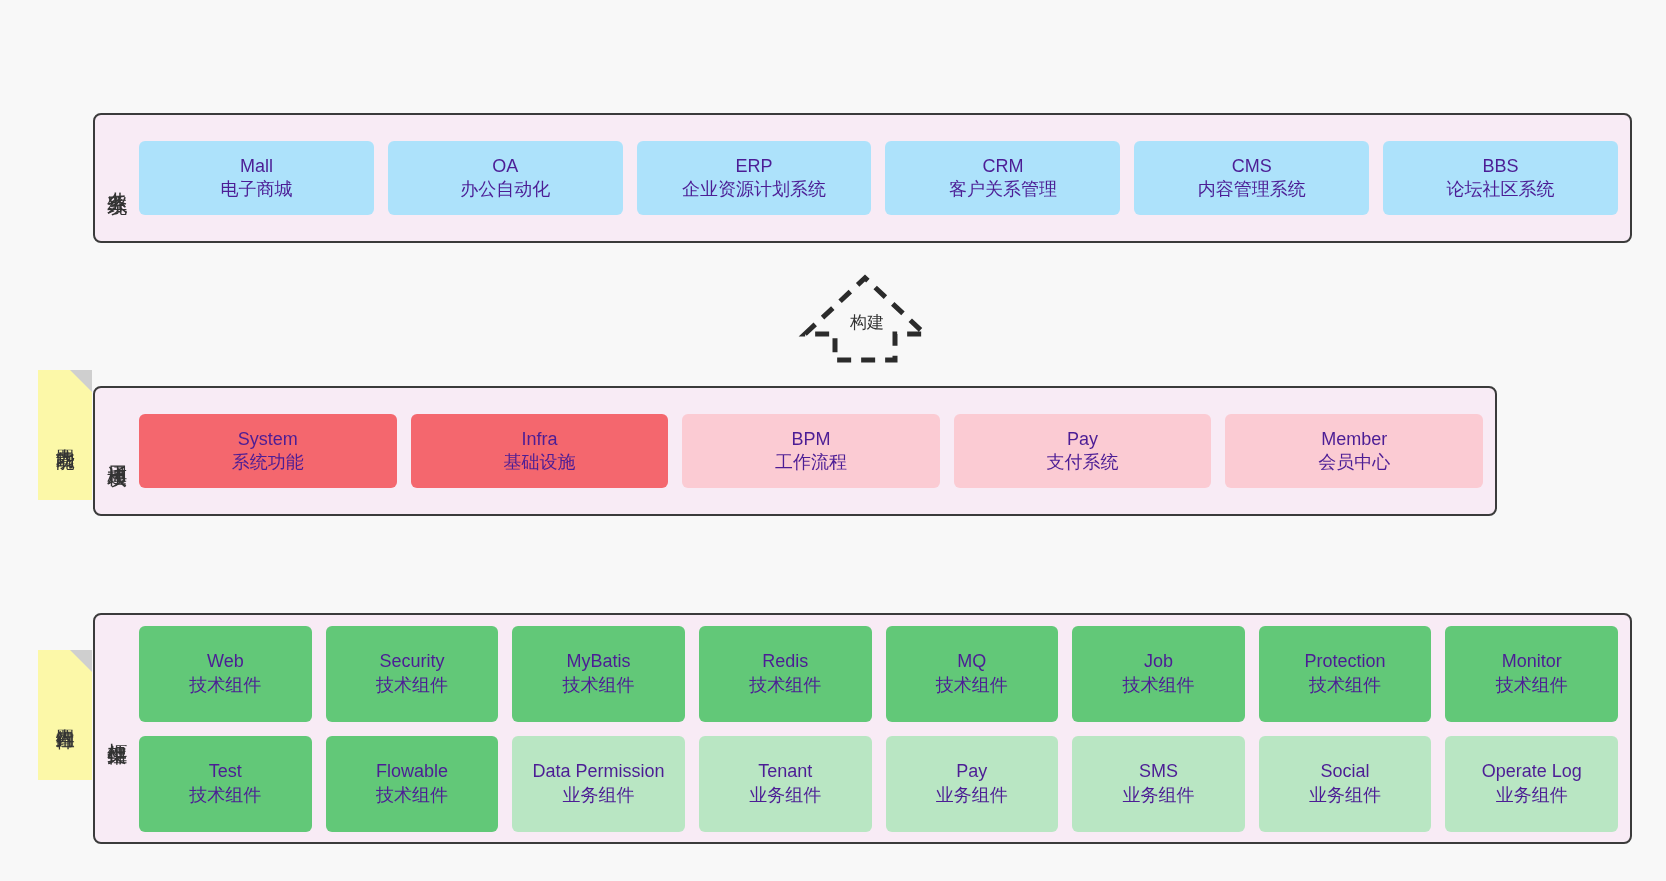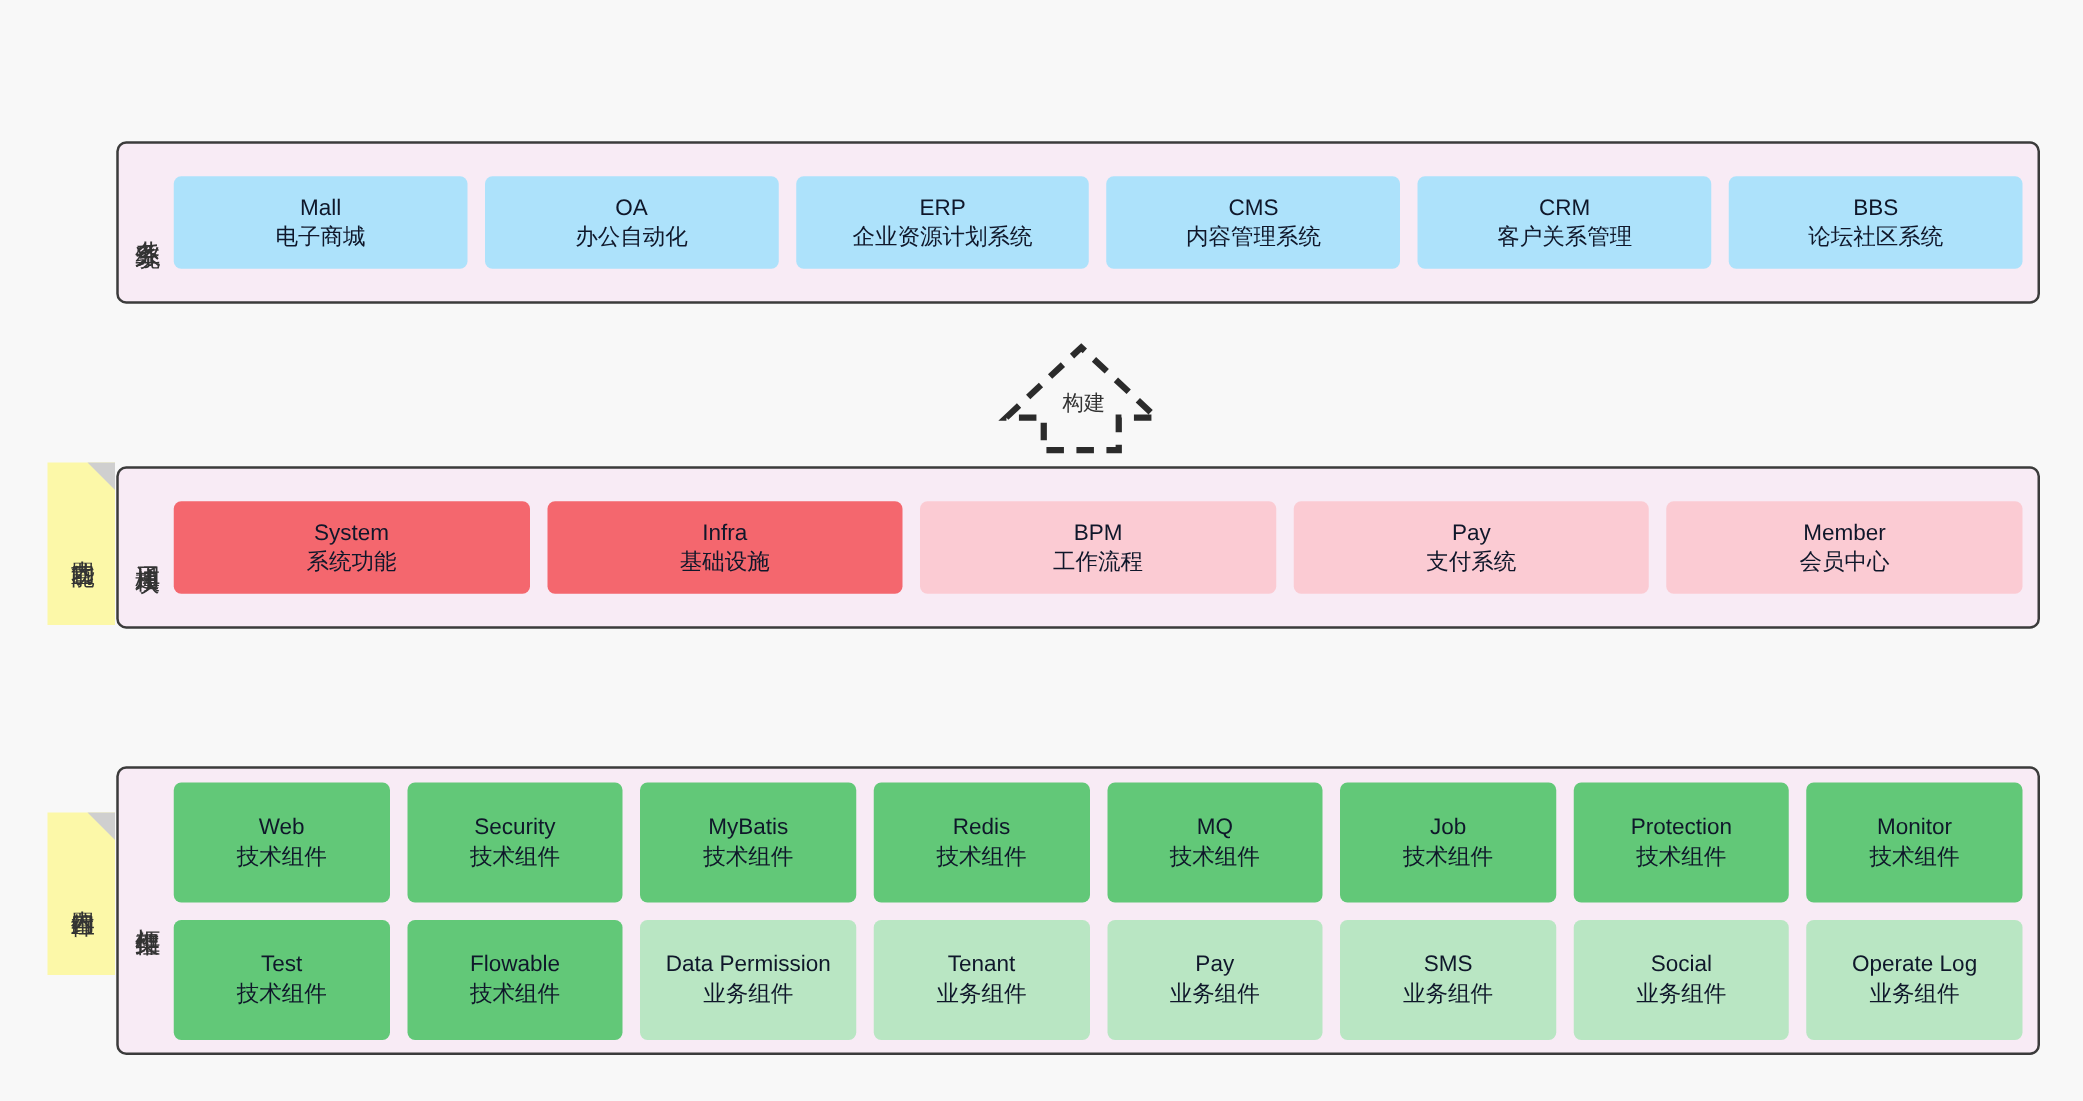--- a/index.html
+++ b/index.html
@@ -65,39 +65,39 @@
   .box {
     flex: 1 1 0;
     border-radius: 6px;
     display: flex;
     flex-direction: column;
     align-items: center;
     justify-content: center;
     text-align: center;
     font-size: 18px;
     line-height: 1.3;
-    color: #0f172a;
+    color: #4c1d95;
     padding: 6px 4px;
     box-sizing: border-box;
     user-select: none;
   }
   .box .l1 { display: block; }
   .box .l2 { display: block; }
 
   .box.blue   { background: #ade2fb; }
   .box.red    { background: #f4676e; }
   .box.pink   { background: #fbcbd3; }
   .box.green  { background: #62c878; }
   .box.lgreen { background: #b9e6c3; }
 
   
   #layer-business  { left: 93px;  top: 113px; width: 1539px; height: 130px; }
   #layer-business .box { height: 74px; }
 
-  #layer-modules   { left: 93px;  top: 373px; width: 1539px; height: 130px; }
+  #layer-modules   { left: 93px;  top: 386px; width: 1404px; height: 130px; }
   #layer-modules .box { height: 74px; }
 
   #layer-framework { left: 93px;  top: 613px; width: 1539px; height: 231px; }
   #layer-framework .box { height: 96px; }
 
   
   .note {
     position: absolute;
     width: 54px;
     background: #fcf8a8;
@@ -161,26 +161,26 @@
         </div>
         <div class="box blue">
           <span class="l1">OA</span>
           <span class="l2">办公自动化</span>
         </div>
         <div class="box blue">
           <span class="l1">ERP</span>
           <span class="l2">企业资源计划系统</span>
         </div>
         <div class="box blue">
+          <span class="l1">CRM</span>
+          <span class="l2">客户关系管理</span>
+        </div>
+        <div class="box blue">
           <span class="l1">CMS</span>
           <span class="l2">内容管理系统</span>
-        </div>
-        <div class="box blue">
-          <span class="l1">CRM</span>
-          <span class="l2">客户关系管理</span>
         </div>
         <div class="box blue">
           <span class="l1">BBS</span>
           <span class="l2">论坛社区系统</span>
         </div>
       </div>
     </div>
   </div>
 
   <div class="arrow" id="arrow-build">

